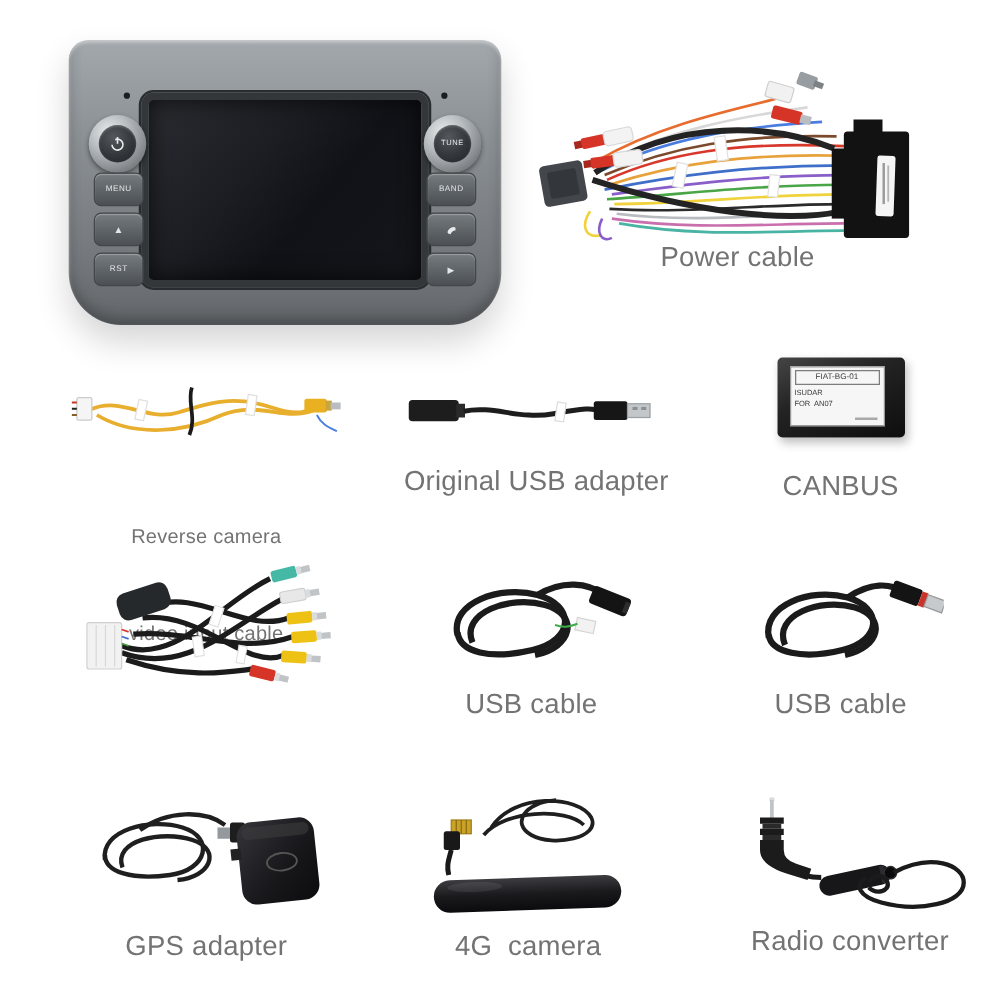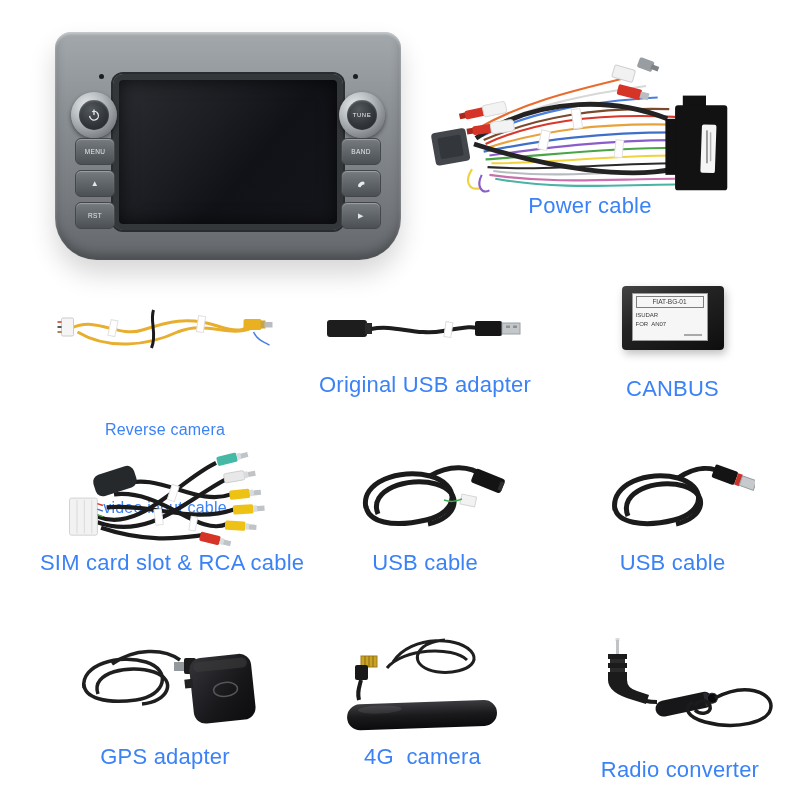--- a/index.html
+++ b/index.html
@@ -5,21 +5,21 @@
   * { margin:0; padding:0; box-sizing:border-box; }
   html,body { background:#ffffff; }
   body { font-family:"Liberation Sans", sans-serif; }
   .canvas { position:relative; width:800px; height:800px; background:#ffffff; overflow:hidden; }
 
   
   .card { position:absolute; }
   .art { display:block; margin:0 auto; }
   .caption {
     position:absolute; left:0; right:0; text-align:center;
-    font-size:22px; color:#3b82f6; letter-spacing:0.2px; white-space:pre;
+    font-size:22px; color:#737373; letter-spacing:0.2px; white-space:pre;
   }
   .caption.two-line { line-height:26px; font-size:16px; }
 
   
   .head-unit {
     position:absolute; left:55px; top:32px; width:346px; height:228px;
     background:linear-gradient(180deg,#a3a8ac 0%, #8b9094 35%, #75797d 75%, #63676b 100%);
     border-radius:16px 16px 42px 42px;
     box-shadow:0 14px 26px rgba(0,0,0,0.16), inset 0 2px 3px rgba(255,255,255,0.45), inset 0 -6px 10px rgba(0,0,0,0.25);
   }
@@ -221,21 +221,21 @@
       </g>
       <path d="M46,19 C70,14 90,26 118,21 S148,17 152,18" fill="none" stroke="#1d1d1d" stroke-width="4"></path>
       <rect x="120" y="12" width="7" height="15" fill="#ffffff" stroke="#dddddd" transform="rotate(8 123 19)"></rect>
       <g>
         <rect x="150" y="11" width="27" height="15" rx="2" fill="#161616"></rect>
         <rect x="177" y="13" width="18" height="11" fill="#c3c7ca" stroke="#9aa0a4"></rect>
         <rect x="181" y="15.5" width="4" height="2.5" fill="#8b9093"></rect>
         <rect x="188" y="15.5" width="4" height="2.5" fill="#8b9093"></rect>
       </g>
     </svg>
-    <figcaption class="caption" style="top:72px;">Original USB adapter</figcaption>
+    <figcaption class="caption" style="top:72px;text-align:right;">Original USB adapter</figcaption>
   </figure>
 
   <figure class="card" style="left:600px; top:286px; width:145px; height:130px;">
     <div class="canbus-box">
       <div class="canbus-label">
         <div class="canbus-model">FIAT-BG-01</div>
         <div class="canbus-brand">ISUDAR</div>
         <div class="canbus-for">FOR  AN07</div>
         <div class="canbus-smudge"></div>
       </div>
@@ -294,21 +294,20 @@
         <rect x="0" y="0" width="22" height="10" rx="2" fill="#eec215"></rect>
           <rect x="22" y="1.5" width="4" height="7" fill="#d9dcde"></rect>
           <rect x="26" y="2.5" width="8" height="5.5" fill="#c0c4c7"></rect>
       </g>
       <g transform="translate(146,90) rotate(14)">
         <rect x="0" y="0" width="22" height="10" rx="2" fill="#d63427"></rect>
           <rect x="22" y="1.5" width="4" height="7" fill="#d9dcde"></rect>
           <rect x="26" y="2.5" width="8" height="5.5" fill="#c0c4c7"></rect>
       </g>
     </svg>
-    <figcaption class="caption" style="top:102px;">SIM card slot &amp; RCA cable</figcaption>
   </figure>
 
   <figure class="card" style="left:330px; top:450px; width:190px; height:130px;">
     <svg class="art" width="175" height="100" viewBox="0 0 175 100">
       <g fill="none" stroke="#1b1b1b" stroke-width="5">
         <path d="M28,58 C22,32 62,18 92,26 C122,34 122,62 88,70 C54,78 30,72 28,56"></path>
         <path d="M40,64 C30,40 70,26 98,34 C126,42 120,68 90,74"></path>
         <path d="M92,26 C112,14 132,16 146,26"></path>
       </g>
       <g transform="translate(138,18) rotate(22)">
@@ -411,16 +410,16 @@
       <g transform="rotate(-12 102 68)">
         <rect x="72" y="60" width="58" height="16" rx="8" fill="#17171a"></rect>
         <rect x="122" y="61" width="4" height="14" fill="#2c2c30"></rect>
         <circle cx="130" cy="68" r="5" fill="#0a0a0c" stroke="#303034"></circle>
       </g>
       <g fill="none" stroke="#1b1b1b" stroke-width="3.5">
         <path d="M132,62 C162,46 188,56 188,70 C188,87 152,94 122,86 C104,81 100,72 110,66"></path>
         <path d="M112,70 c3,-7 13,-7 15,0 c2,7 -9,10 -15,4"></path>
       </g>
     </svg>
-    <figcaption class="caption" style="top:121px;text-align:center;">Radio converter</figcaption>
+    <figcaption class="caption" style="top:104px;text-align:center;">Radio converter</figcaption>
   </figure>
 
 </div>
 
 </body></html>

